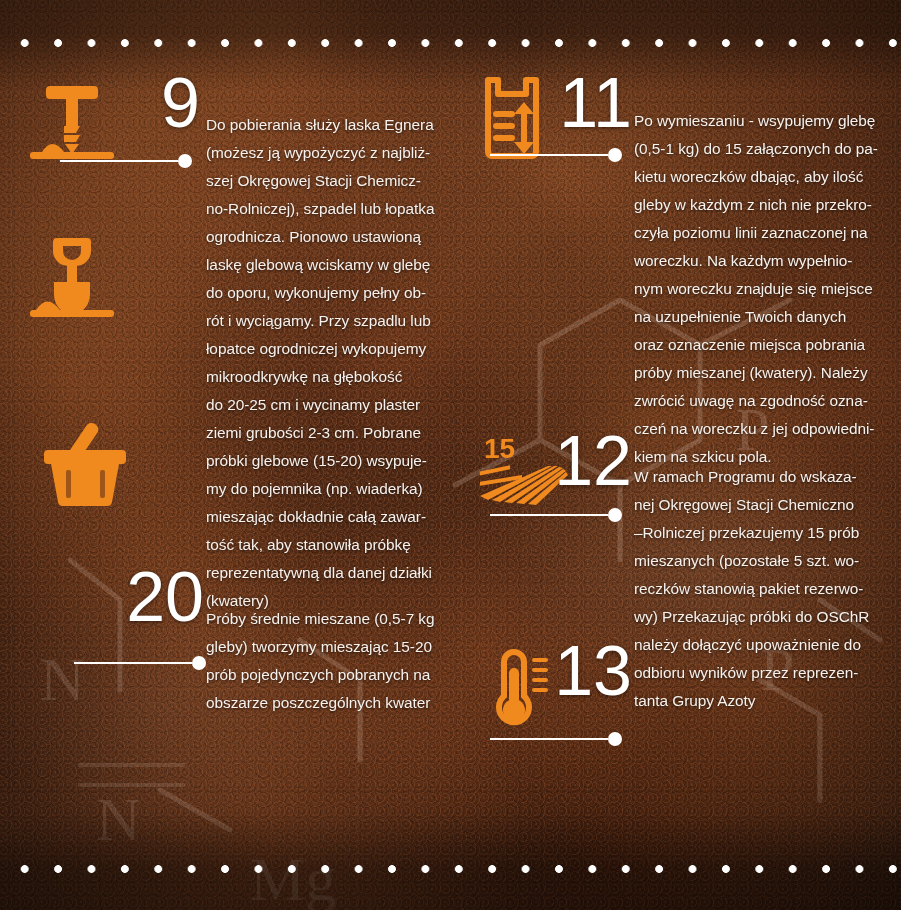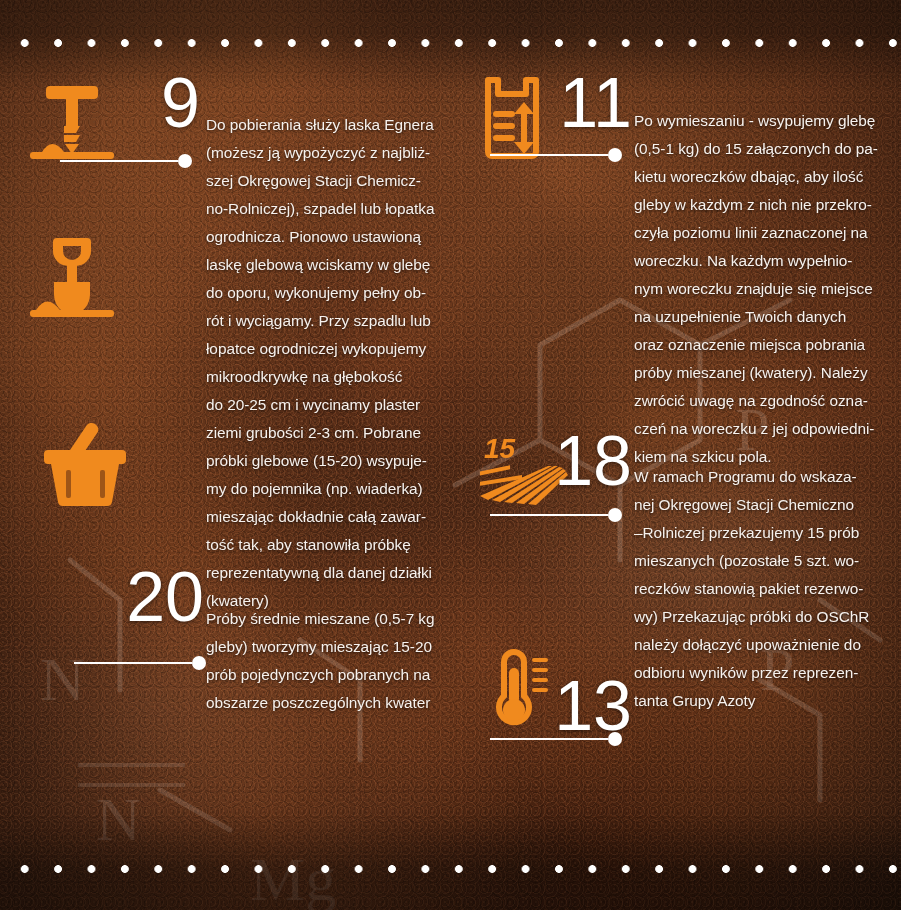--- a/index.html
+++ b/index.html
@@ -105,21 +105,20 @@
   }
   .icon-wrap {
     position: absolute;
     left: 6px;
     top: 0;
     width: 96px;
     height: 92px;
     display: flex;
     align-items: flex-end;
     justify-content: center;
-    font-style: italic;
   }
   .icon-wrap svg { display: block; overflow: visible; }
   .num {
     position: absolute;
     right: 6px;
     top: -10px;
     font-size: 70px;
     line-height: 1;
     color: #ffffff;
     font-weight: 300;
@@ -333,21 +332,21 @@
               <path d="M2 66 L70 36 L74 36 L10 70 Z"></path>
               <path d="M14 70 L76 36 L80 36 L22 72 Z"></path>
               <path d="M26 72 L81 37 L85 38 L34 73 Z"></path>
               <path d="M38 73 L85 39 L88 41 L46 74 Z"></path>
               <path d="M50 74 L88 42 L90 45 L58 75 Z"></path>
               <rect x="2" y="42" width="30" height="4" transform="skewY(-12)"></rect>
               <rect x="2" y="52" width="42" height="4" transform="skewY(-9)"></rect>
             </g>
           </svg>
         </div>
-        <div class="num wide" style="top:-4px;">18</div>
+        <div class="num wide" style="top:-4px;">12</div>
         <div class="connector" style="top:78px; left:18px;">
           <span class="line"></span>
           <span class="knob"></span>
         </div>
       </div>
       <div class="body-text">W ramach Programu do wskaza-
 nej Okręgowej Stacji Chemiczno
 –Rolniczej przekazujemy 15 prób
 mieszanych (pozostałe 5 szt. wo-
 reczków stanowią pakiet rezerwo-
@@ -367,21 +366,21 @@
             <g fill="#F08A1E">
               <rect x="29" y="28" width="10" height="36" rx="5"></rect>
               <circle cx="34" cy="70" r="11"></circle>
               <rect x="52" y="18" width="16" height="4" rx="2"></rect>
               <rect x="52" y="28" width="16" height="4" rx="2"></rect>
               <rect x="52" y="38" width="16" height="4" rx="2"></rect>
               <rect x="52" y="48" width="16" height="4" rx="2"></rect>
             </g>
           </svg>
         </div>
-        <div class="num wide" style="top:-4px;margin-top:35px;">13</div>
+        <div class="num wide" style="top:-4px;">13</div>
         <div class="connector" style="top:92px; left:18px;">
           <span class="line"></span>
           <span class="knob"></span>
         </div>
       </div>
     </div>
 
   </div>
 </div>
 

